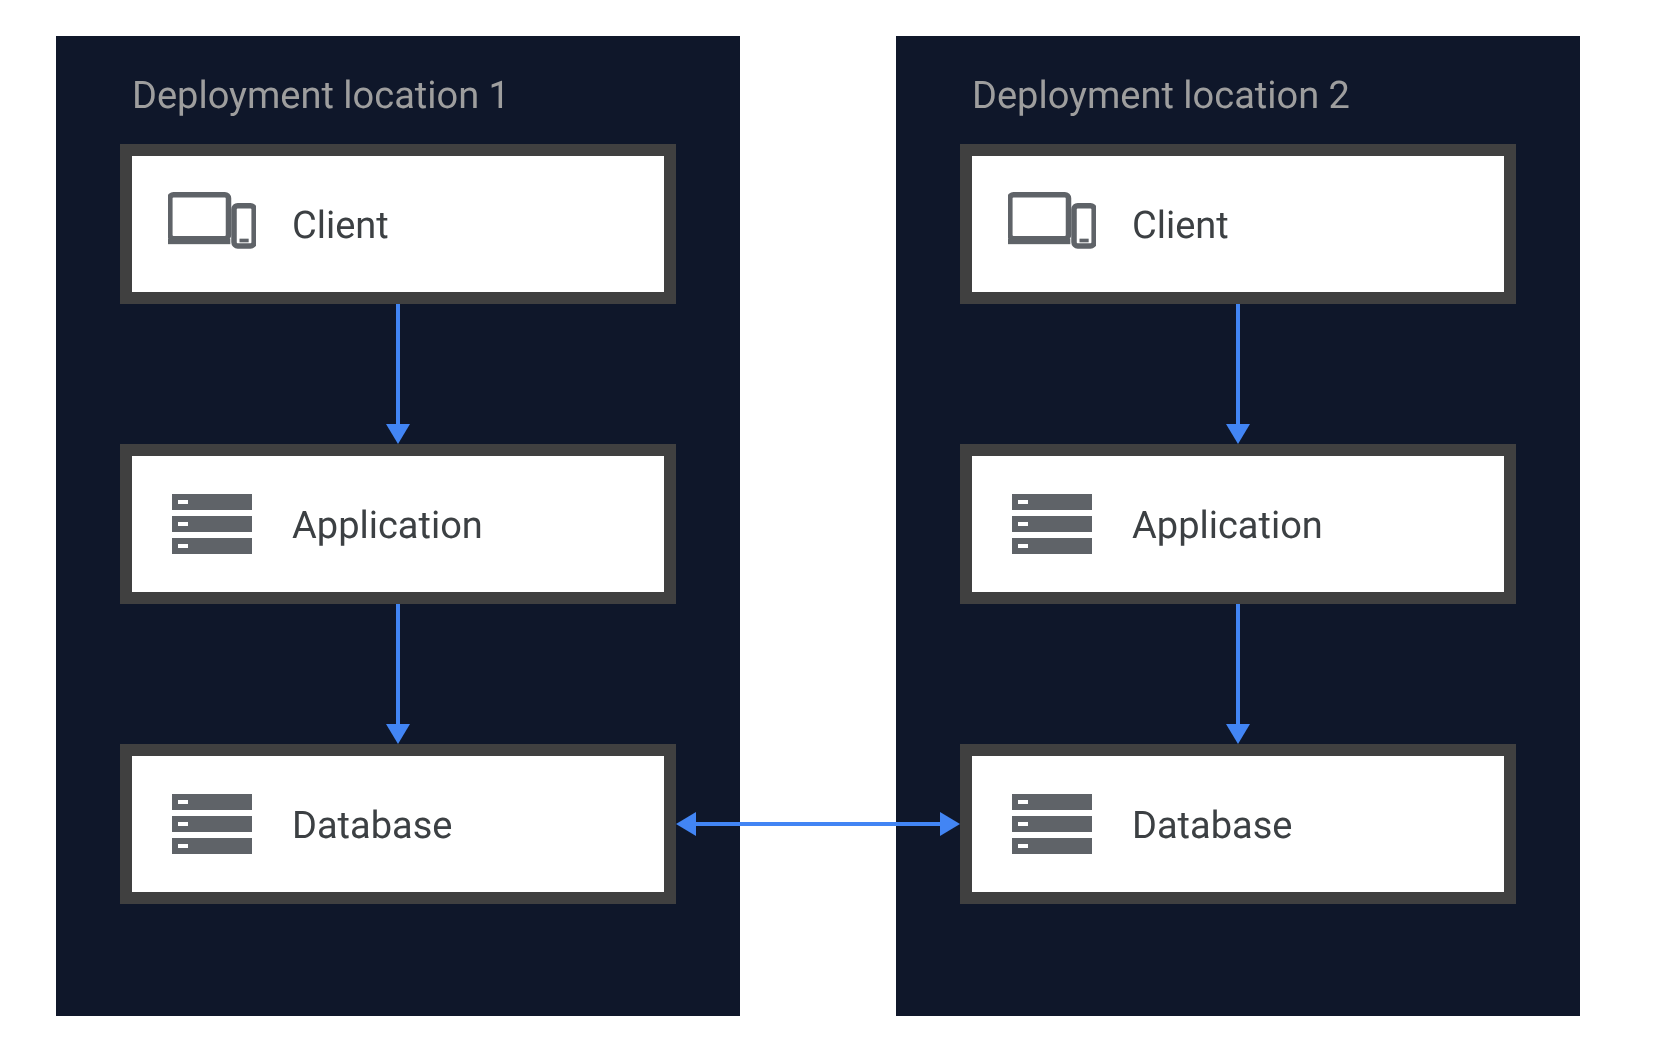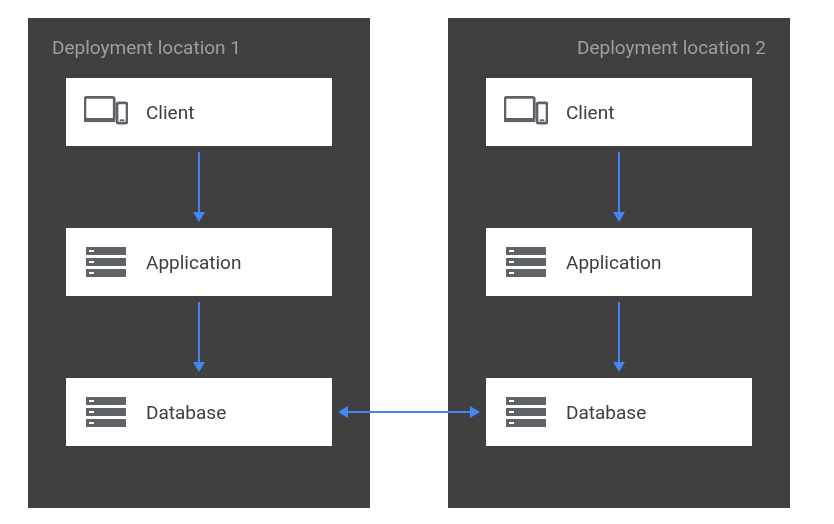--- a/index.html
+++ b/index.html
@@ -11,22 +11,22 @@
       position: relative;
     }
     .canvas {
       position: absolute;
       top: 0; left: 0;
       width: 834px;
       height: 524px;
     }
     .region {
       position: absolute;
-      background: #404040;
-      padding: 18px 24px;
+      background: #0f172a;
+      padding: 18px 38px;
     }
     .region-title {
       color: #9e9e9e;
       font-size: 19px;
       margin-bottom: 14px;
     }
     .node {
       position: absolute;
       background: #fff;
       border: 6px solid #404040;
@@ -72,21 +72,21 @@
   </style>
 </head>
 <body>
 
 <div class="canvas">
 
   <div class="region" style="left:28px; top:18px; width:342px; height:490px;">
     <div class="region-title">Deployment location 1</div>
   </div>
 
-  <div class="region" style="left:448px; top:18px; width:342px; height:490px;text-align:right;">
+  <div class="region" style="left:448px; top:18px; width:342px; height:490px;">
     <div class="region-title">Deployment location 2</div>
   </div>
 
   <div class="node" style="left:60px; top:72px; width:278px; height:80px;">
     <span class="icon">
       <svg viewBox="0 0 48 36" width="44" height="36">
         <rect x="1" y="2" width="32" height="24" rx="2" fill="none" stroke="#5f6368" stroke-width="3"></rect>
         <rect x="0" y="26" width="34" height="3" fill="#5f6368"></rect>
         <rect x="36" y="8" width="11" height="22" rx="2" fill="none" stroke="#5f6368" stroke-width="3"></rect>
         <rect x="39" y="26" width="5" height="2" fill="#5f6368"></rect>

